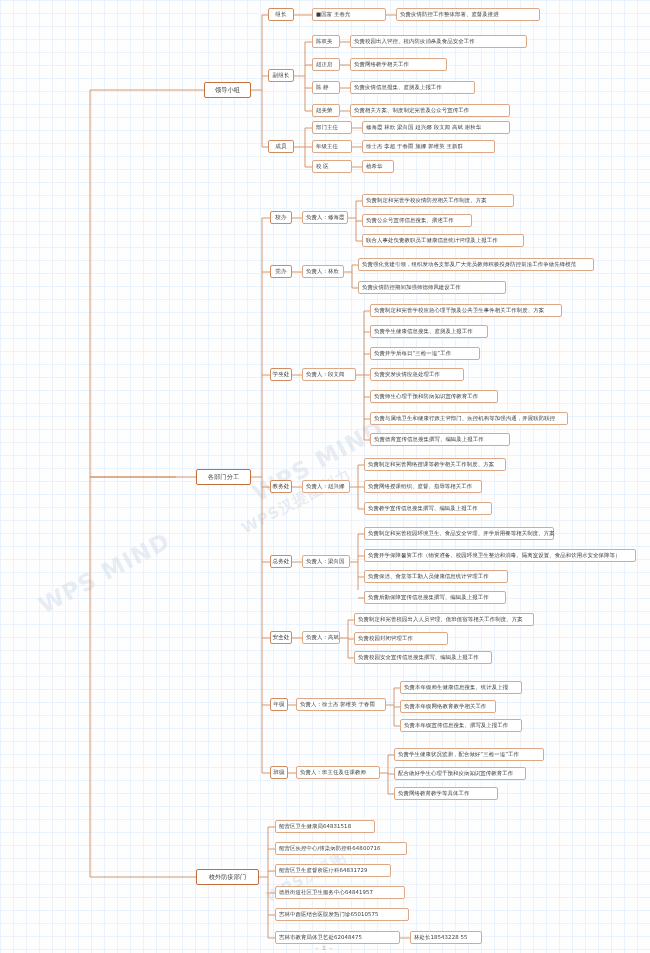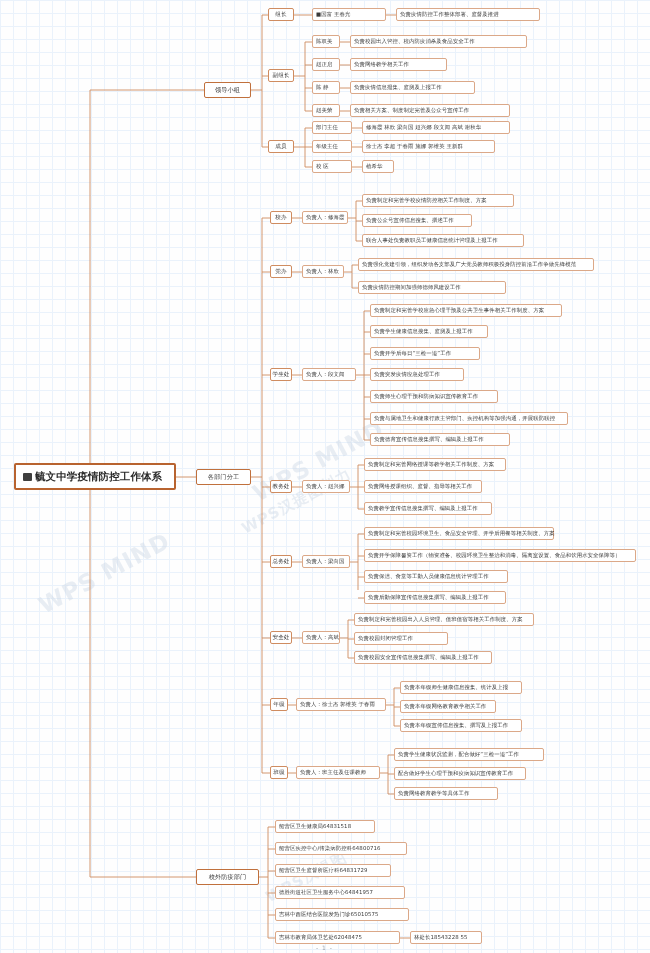--- a/index.html
+++ b/index.html
@@ -220,24 +220,20 @@
       <path d="M268,827 H275"></path>
       <path d="M268,849 V849 H275"></path>
       <path d="M268,871 H275"></path>
       <path d="M268,893 H275"></path>
       <path d="M268,915 H275"></path>
       <path d="M268,938 H275"></path>
       <path d="M400,938 H410"></path>
     </g>
   </svg>
 
-  <div class="node root" style="left:14px;top:463px;width:162px;height:27px;">
-    <span class="root-badge"></span>
-    <span>毓文中学疫情防控工作体系</span>
-  </div>
 
   <div class="node lvl1" style="left:204px;top:82px;width:47px;height:16px;">领导小组</div>
   <div class="node lvl1" style="left:196px;top:469px;width:55px;height:16px;">各部门分工</div>
   <div class="node lvl1" style="left:196px;top:869px;width:63px;height:16px;">校外防疫部门</div>
 
   <div class="node lvl2" style="left:268px;top:8px;width:26px;height:13px;">组长</div>
   <div class="node lvl3" style="left:312px;top:8px;width:74px;height:13px;">■国富  王春光</div>
   <div class="node lvl3" style="left:396px;top:8px;width:144px;height:13px;">负责疫情防控工作整体部署、监督及推进</div>
 
   <div class="node lvl2" style="left:268px;top:69px;width:26px;height:13px;">副组长</div>

